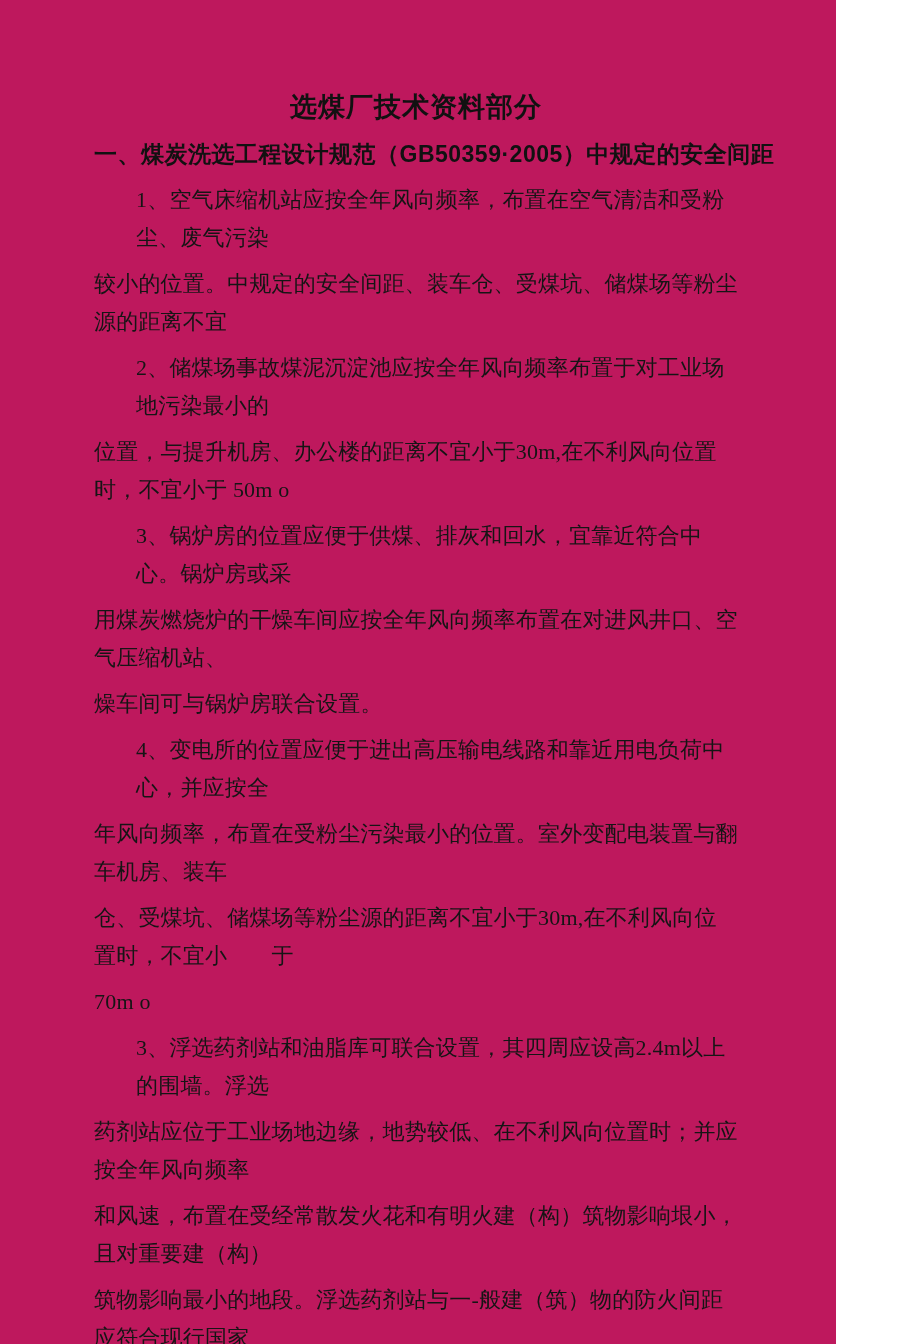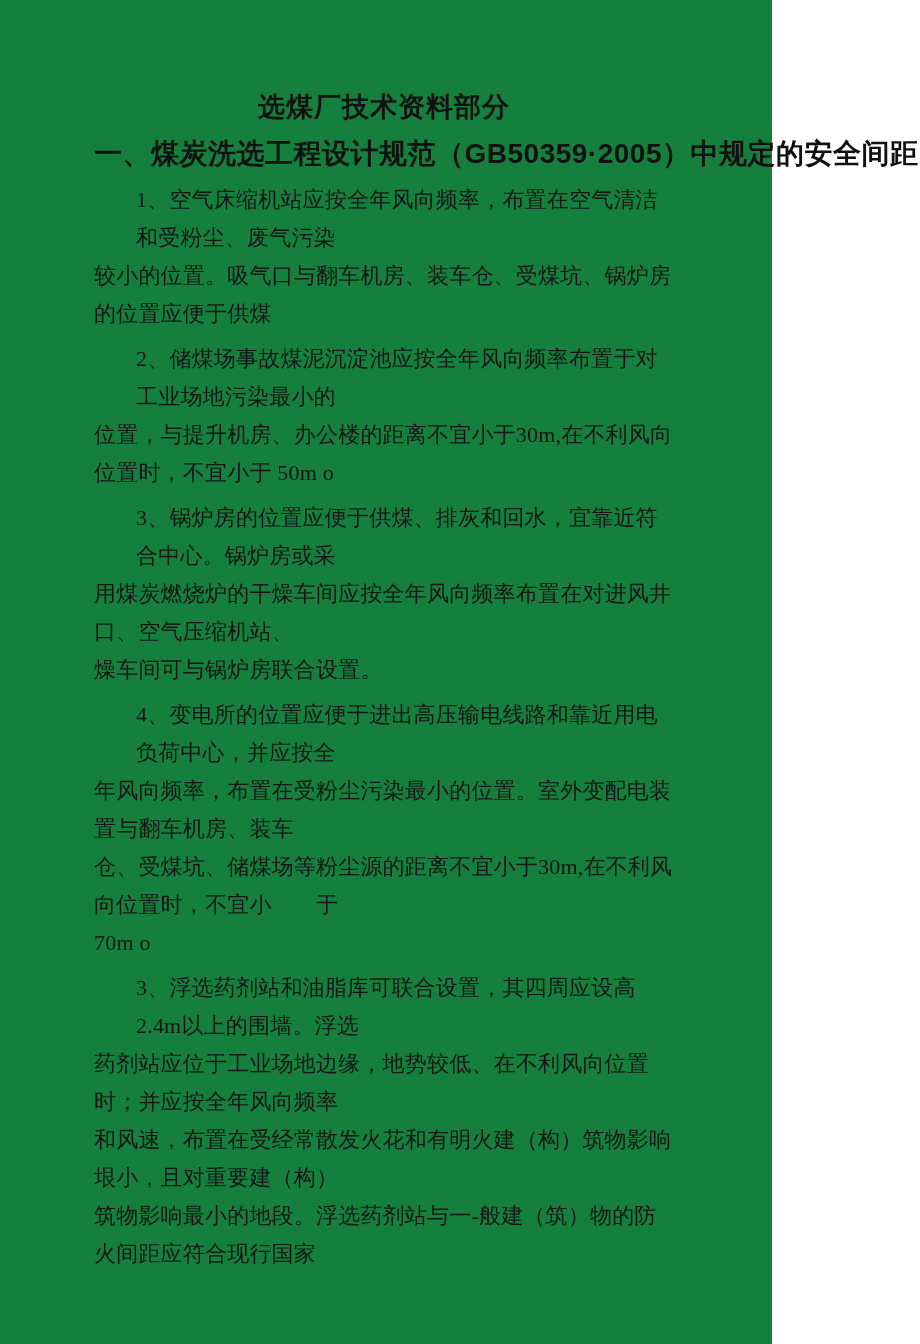--- a/index.html
+++ b/index.html
@@ -8,77 +8,78 @@
     background: #ffffff;
   }
   body {
     width: 920px;
     height: 1344px;
     overflow: hidden;
     color: #151515;
   }
   .page {
     position: relative;
-    width: 772px;
+    width: 836px;
     height: 1344px;
-    background: #15803d;
+    background: #be185d;
     box-sizing: border-box;
     padding: 90px 98px 0 94px; 
   }
   .doc-title {
     text-align: center;
     font-family: "Liberation Sans", "DejaVu Sans", sans-serif;
     font-weight: 700;
     font-size: 27px;
     line-height: 34px;
     letter-spacing: 1px;
     color: #111;
   }
   .doc-heading {
     margin-top: 15px;
     font-family: "Liberation Sans", "DejaVu Sans", sans-serif;
     font-weight: 700;
-    font-size: 28px;
+    font-size: 23px;
     line-height: 30px;
     letter-spacing: 0.5px;
     color: #111;
     white-space: nowrap;
   }
   .body-text {
     margin-top: 12px;
     font-family: "Liberation Serif", "DejaVu Serif", serif;
     font-size: 22px;
     color: #151515;
   }
   .para {
     margin: 0 0 7px 0;
   }
   .line {
     line-height: 38px;
     white-space: pre-wrap;
     letter-spacing: 0.2px;
+    margin-top: 8px;
   }
   .line.first {
     padding-left: 42px; 
   }
 </style>
 </head>
 <body>
 
 <div class="page">
 
   <div class="doc-title">选煤厂技术资料部分</div>
 
   <div class="doc-heading">一、煤炭洗选工程设计规范（GB50359·2005）中规定的安全间距</div>
 
   <div class="body-text">
 
     <div class="para">
       <div class="line first">1、空气床缩机站应按全年风向频率，布置在空气清洁和受粉尘、废气污染</div>
-      <div class="line">较小的位置。吸气口与翻车机房、装车仓、受煤坑、锅炉房的位置应便于供煤</div>
+      <div class="line">较小的位置。中规定的安全间距、装车仓、受煤坑、储煤场等粉尘源的距离不宜</div>
     </div>
 
     <div class="para">
       <div class="line first">2、储煤场事故煤泥沉淀池应按全年风向频率布置于对工业场地污染最小的</div>
       <div class="line">位置，与提升机房、办公楼的距离不宜小于30m,在不利风向位置时，不宜小于 50m o</div>
     </div>
 
     <div class="para">
       <div class="line first">3、锅炉房的位置应便于供煤、排灰和回水，宜靠近符合中心。锅炉房或采</div>
       <div class="line">用煤炭燃烧炉的干燥车间应按全年风向频率布置在对进风井口、空气压缩机站、</div>

